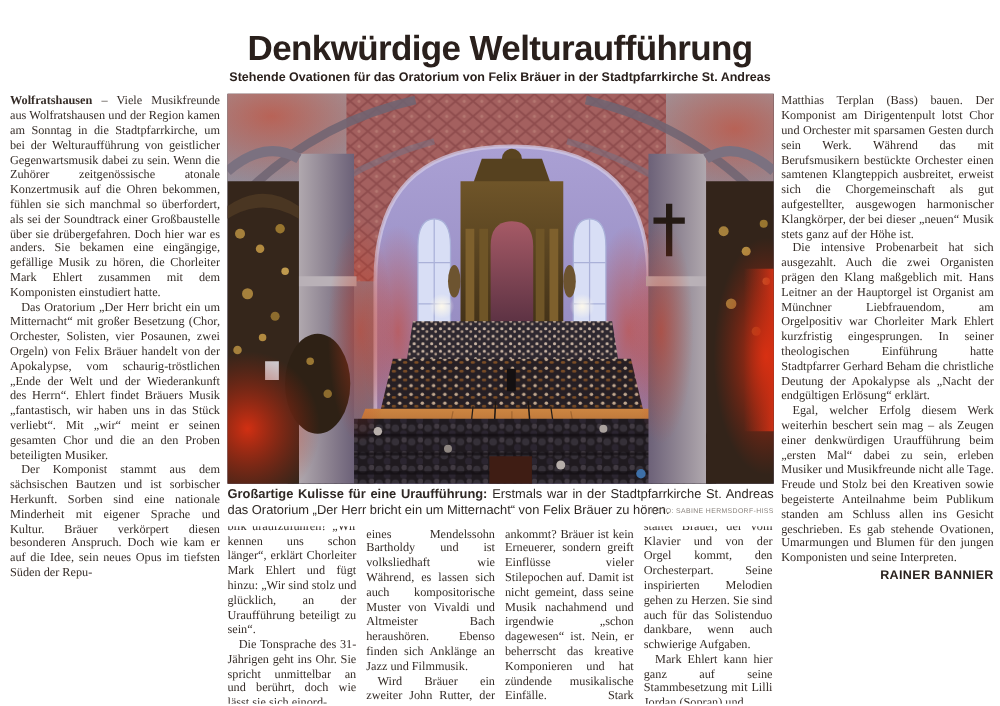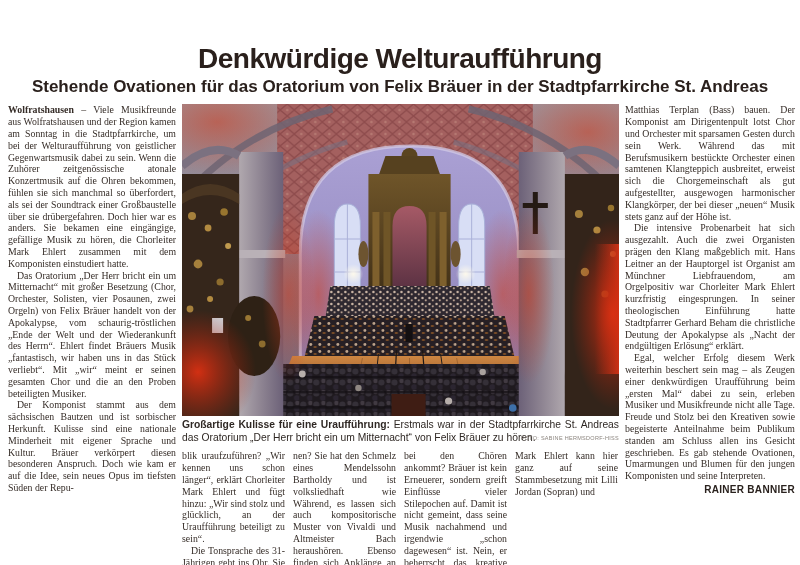--- a/index.html
+++ b/index.html
@@ -1,64 +1,64 @@
 <!DOCTYPE html>
 <html lang="de"><head>
 <meta charset="utf-8">
 <style>
   html,body{margin:0;padding:0;background:#ffffff;}
   .page{position:relative;width:800px;height:565px;background:#fff;overflow:hidden;
         font-family:"Liberation Serif",serif;color:#352c27;}
   
   .header{text-align:center;padding-top:24px;}
   .title{font-family:"Liberation Sans",sans-serif;font-weight:bold;font-size:28px;
-         line-height:1.05;color:#2a201c;letter-spacing:-0.5px;margin-top:20px;}
-  .subtitle{font-family:"Liberation Sans",sans-serif;font-weight:bold;font-size:17px;
+         line-height:1.05;color:#2a201c;letter-spacing:-0.5px;}
+  .subtitle{font-family:"Liberation Sans",sans-serif;font-weight:bold;font-size:10px;
             margin-top:4px;color:#2a201c;}
   
   .content{display:flex;gap:6px;padding:7px 16px 0 8px;align-items:flex-start;}
   .col-left{width:168px;flex:none;}
   .col-mid{width:437px;flex:none;}
   .col-right{width:170px;flex:none;}
   .body-text p{font-size:9.8px;line-height:11.8px;text-align:justify;margin:0;
                hyphens:auto;-webkit-hyphens:auto;overflow-wrap:break-word;}
   .body-text p + p{text-indent:9px;}
   .lead-in{font-weight:bold;}
   
   .photo{width:437px;height:312px;display:block;background:#1d1722;}
   .photo svg{display:block;width:437px;height:312px;}
   
   .caption{position:relative;margin-top:3px;font-family:"Liberation Sans",sans-serif;
            font-size:10.3px;line-height:12.8px;color:#2f2824;text-align:justify;min-height:26px;}
   .caption .cap-lead{font-weight:bold;}
   .credit{position:absolute;right:0;bottom:1px;font-size:5.5px;letter-spacing:.3px;
           color:#8a837d;font-family:"Liberation Sans",sans-serif;}
   
-  .mid-cols{display:flex;gap:8px;margin-top:5px;height:142px;overflow:hidden;}
+  .mid-cols{display:flex;gap:8px;margin-top:5px;height:142px;overflow:hidden;align-items:center;}
   .mid-col{width:103px;flex:none;}
   
   .byline{font-family:"Liberation Sans",sans-serif;font-weight:bold;font-size:10px;
           letter-spacing:.3px;float:right;margin-top:2px;color:#2a221e;}
 </style>
 </head>
 <body>
 
 <div class="page">
 
   <div class="header">
     <div class="title">Denkwürdige Welturaufführung</div>
     <div class="subtitle">Stehende Ovationen für das Oratorium von Felix Bräuer in der Stadtpfarrkirche St. Andreas</div>
   </div>
 
   <div class="content">
 
     <div class="col-left body-text">
       <p><span class="lead-in">Wolfratshausen</span><span> – Viele Musikfreunde aus Wolfratshausen und der Region kamen am Sonntag in die Stadtpfarrkirche, um bei der Welturaufführung von geistlicher Gegenwartsmusik dabei zu sein. Wenn die Zuhörer zeitgenössische atonale Konzertmusik auf die Ohren bekommen, fühlen sie sich manchmal so überfordert, als sei der Soundtrack einer Großbaustelle über sie drübergefahren. Doch hier war es anders. Sie bekamen eine eingängige, gefällige Musik zu hören, die Chorleiter Mark Ehlert zusammen mit dem Komponisten einstudiert hatte.</span></p>
       <p>Das Oratorium „Der Herr bricht ein um Mitternacht“ mit großer Besetzung (Chor, Orchester, Solisten, vier Posaunen, zwei Orgeln) von Felix Bräuer handelt von der Apokalypse, vom schaurig-tröstlichen „Ende der Welt und der Wiederankunft des Herrn“. Ehlert findet Bräuers Musik „fantastisch, wir haben uns in das Stück verliebt“. Mit „wir“ meint er seinen gesamten Chor und die an den Proben beteiligten Musiker.</p>
-      <p>Der Komponist stammt aus dem sächsischen Bautzen und ist sorbischer Herkunft. Kulisse sind eine nationale Minderheit mit eigener Sprache und Kultur. Bräuer verkörpert diesen besonderen Anspruch. Doch wie kam er auf die Idee, sein neues Opus im tiefsten Süden der Repu-</p>
+      <p>Der Komponist stammt aus dem sächsischen Bautzen und ist sorbischer Herkunft. Sorben sind eine nationale Minderheit mit eigener Sprache und Kultur. Bräuer verkörpert diesen besonderen Anspruch. Doch wie kam er auf die Idee, sein neues Opus im tiefsten Süden der Repu-</p>
     </div>
 
     <div class="col-mid">
 
       <div class="photo">
         <svg viewBox="0 0 436 312" preserveAspectRatio="none">
           <defs>
             <linearGradient id="gVault" x1="0" y1="0" x2="0" y2="1">
               <stop offset="0" stop-color="#9d97a0"></stop>
                 <stop offset=".55" stop-color="#857c8e"></stop>
@@ -261,20 +261,21 @@
           <p>Die Tonsprache des 31-Jährigen geht ins Ohr. Sie spricht unmittelbar an und berührt, doch wie lässt sie sich einord-</p>
         </div>
         <div class="mid-col">
           <p>nen? Sie hat den Schmelz eines Mendelssohn Bartholdy und ist volksliedhaft wie Während, es lassen sich auch kompositorische Muster von Vivaldi und Altmeister Bach heraushören. Ebenso finden sich Anklänge an Jazz und Filmmusik.</p>
           <p>Wird Bräuer ein zweiter John Rutter, der heute so gut</p>
         </div>
         <div class="mid-col">
           <p>bei den Chören ankommt? Bräuer ist kein Erneuerer, sondern greift Einflüsse vieler Stilepochen auf. Damit ist nicht gemeint, dass seine Musik nachahmend und irgendwie „schon dagewesen“ ist. Nein, er beherrscht das kreative Komponieren und hat zündende musikalische Einfälle. Stark rhythmisiert ge-</p>
         </div>
         <div class="mid-col">
+          <p>staltet Bräuer, der vom Klavier und von der Orgel kommt, den Orchesterpart. Seine inspirierten Melodien gehen zu Herzen. Sie sind auch für das Solistenduo dankbare, wenn auch schwierige Aufgaben.</p>
           <p>Mark Ehlert kann hier ganz auf seine Stammbesetzung mit Lilli Jordan (Sopran) und</p>
         </div>
       </div>
     </div>
 
     <div class="col-right body-text">
       <p>Matthias Terplan (Bass) bauen. Der Komponist am Dirigentenpult lotst Chor und Orchester mit sparsamen Gesten durch sein Werk. Während das mit Berufsmusikern bestückte Orchester einen samtenen Klangteppich ausbreitet, erweist sich die Chorgemeinschaft als gut aufgestellter, ausgewogen harmonischer Klangkörper, der bei dieser „neuen“ Musik stets ganz auf der Höhe ist.</p>
       <p>Die intensive Probenarbeit hat sich ausgezahlt. Auch die zwei Organisten prägen den Klang maßgeblich mit. Hans Leitner an der Hauptorgel ist Organist am Münchner Liebfrauendom, am Orgelpositiv war Chorleiter Mark Ehlert kurzfristig eingesprungen. In seiner theologischen Einführung hatte Stadtpfarrer Gerhard Beham die christliche Deutung der Apokalypse als „Nacht der endgültigen Erlösung“ erklärt.</p>
       <p><span>Egal, welcher Erfolg diesem Werk weiterhin beschert sein mag – als Zeugen einer denkwürdigen Uraufführung beim „ersten Mal“ dabei zu sein, erleben Musiker und Musikfreunde nicht alle Tage. Freude und Stolz bei den Kreativen sowie begeisterte Anteilnahme beim Publikum standen am Schluss allen ins Gesicht geschrieben. Es gab stehende Ovationen, Umarmungen und Blumen für den jungen Komponisten und seine Interpreten.</span> <span class="byline">RAINER BANNIER</span></p>
     </div>

